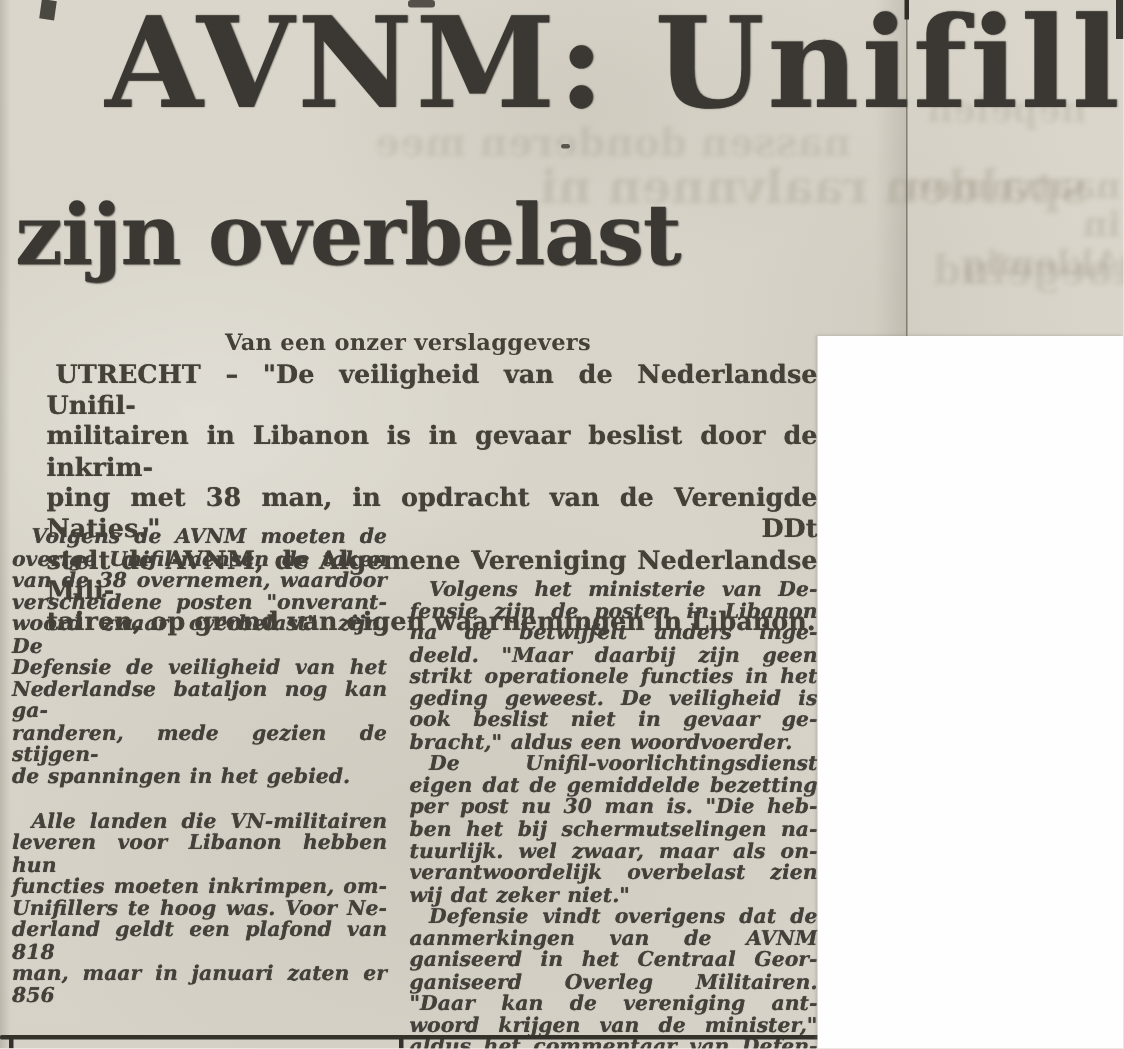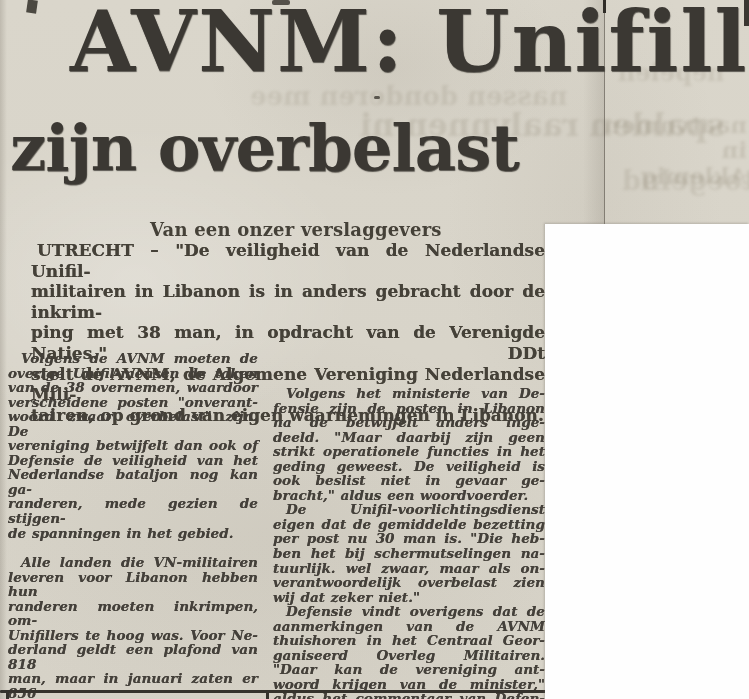--- a/index.html
+++ b/index.html
@@ -20,25 +20,25 @@
   
   .headline{
     color:#3b3833;
     font-weight:bold;
     white-space:nowrap;
     line-height:1;
     text-shadow:0.5px 0.5px 1px rgba(48,45,40,0.75);
     z-index:5;
   }
   .headline1{left:70px;top:0px;font-size:84px;letter-spacing:2px;}
-  .headline2{left:10px;top:116px;font-size:64px;letter-spacing:-1px;}
+  .headline2{left:10px;top:129px;font-size:56px;letter-spacing:-1px;}
   
   .byline{
     left:150px;top:219px;
-    font-size:18px;font-weight:bold;color:#454138;
+    font-size:15px;font-weight:bold;color:#454138;
     letter-spacing:0.2px;white-space:nowrap;z-index:5;
   }
   
   .lead{
     left:31px;top:240px;width:514px;
     font-size:17px;font-weight:bold;color:#454138;
     line-height:20.6px;z-index:5;
     text-shadow:0 0 0.5px rgba(64,60,54,0.8);
   }
   .lead .tl:first-child{text-indent:6px;}
@@ -110,43 +110,42 @@
   <div class="abs speck speck-c"></div>
   <div class="abs speck speck-d"></div>
 
   <div class="abs headline headline1">AVNM: Unifillers</div>
   <div class="abs headline headline2">zijn overbelast</div>
 
   <div class="abs byline">Van een onzer verslaggevers</div>
 
   <div class="abs lead">
       <div class="tl">UTRECHT – "De veiligheid van de Nederlandse Unifil-</div>
-      <div class="tl">militairen in Libanon is in anders gebracht door de inkrim-</div>
+      <div class="tl">militairen in Libanon is in gevaar beslist door de inkrim-</div>
       <div class="tl">ping met 38 man, in opdracht van de Verenigde Naties." DDt</div>
       <div class="tl">stelt de AVNM, de Algemene Vereniging Nederlandse Mili-</div>
       <div class="tl tl-last">tairen, op grond van eigen waarnemingen in Libanon.</div>
     </div>
 
   <div class="abs col col-left">
     <div class="para">
         <div class="tl">Volgens de AVNM moeten de</div>
         <div class="tl">overige Unifil-mensen de taken</div>
         <div class="tl">van de 38 overnemen, waardoor</div>
         <div class="tl">verscheidene posten "onverant-</div>
         <div class="tl">woord zwaar overbelast" zijn. De</div>
-        <div class="tl">vereniging betwijfelt dan ook of</div>
         <div class="tl">Defensie de veiligheid van het</div>
         <div class="tl">Nederlandse bataljon nog kan ga-</div>
         <div class="tl">randeren, mede gezien de stijgen-</div>
         <div class="tl tl-last">de spanningen in het gebied.</div>
       </div>
     <div class="para">
         <div class="tl">Alle landen die VN-militairen</div>
         <div class="tl">leveren voor Libanon hebben hun</div>
-        <div class="tl">randeren moeten inkrimpen, om-</div>
+        <div class="tl">functies moeten inkrimpen, om-</div>
         <div class="tl">Unifillers te hoog was. Voor Ne-</div>
         <div class="tl">derland geldt een plafond van 818</div>
         <div class="tl">man, maar in januari zaten er 856</div>
       </div>
   </div>
 
   <div class="abs col col-right">
     <div class="para">
         <div class="tl">Volgens het ministerie van De-</div>
         <div class="tl">fensie zijn de posten in Libanon</div>
@@ -162,21 +161,21 @@
         <div class="tl">eigen dat de gemiddelde bezetting</div>
         <div class="tl">per post nu 30 man is. "Die heb-</div>
         <div class="tl">ben het bij schermutselingen na-</div>
         <div class="tl">tuurlijk. wel zwaar, maar als on-</div>
         <div class="tl">verantwoordelijk overbelast zien</div>
         <div class="tl tl-last">wij dat zeker niet."</div>
       </div>
     <div class="para">
         <div class="tl">Defensie vindt overigens dat de</div>
         <div class="tl">aanmerkingen van de AVNM</div>
-        <div class="tl">thuishoren in het Centraal Geor-</div>
+        <div class="tl">ganiseerd in het Centraal Geor-</div>
         <div class="tl">ganiseerd Overleg Militairen.</div>
         <div class="tl">"Daar kan de vereniging ant-</div>
         <div class="tl">woord krijgen van de minister,"</div>
         <div class="tl">aldus het commentaar van Defen-</div>
         <div class="tl tl-last">sie.</div>
       </div>
   </div>
 
   <div class="abs blank-area"></div>
 

